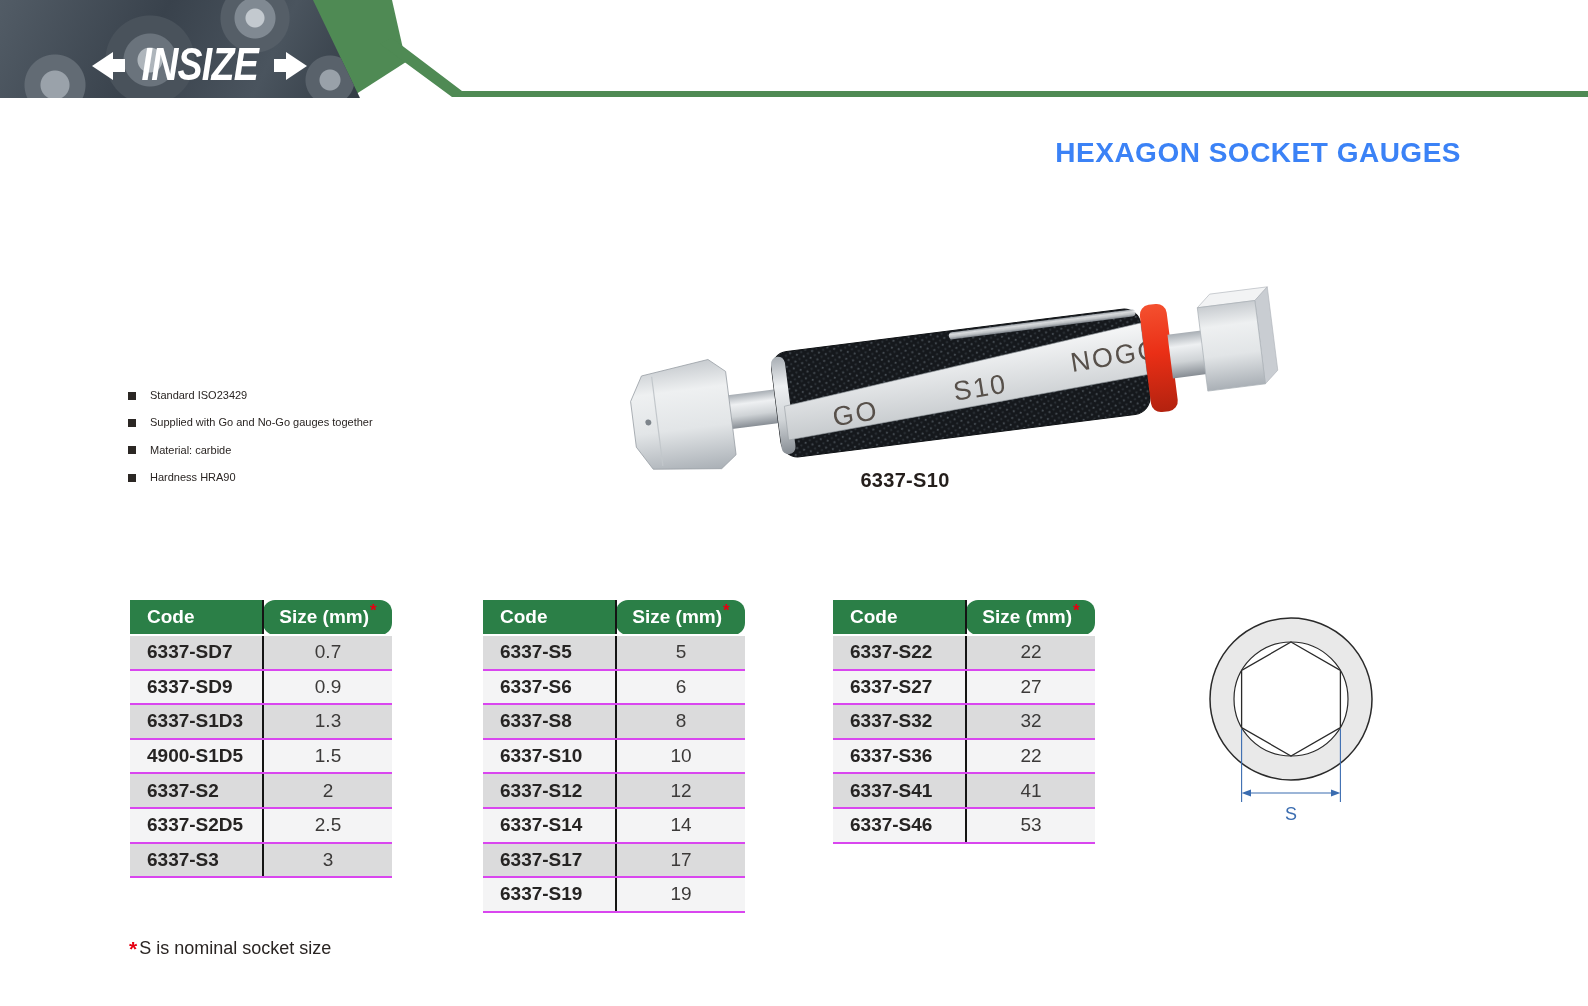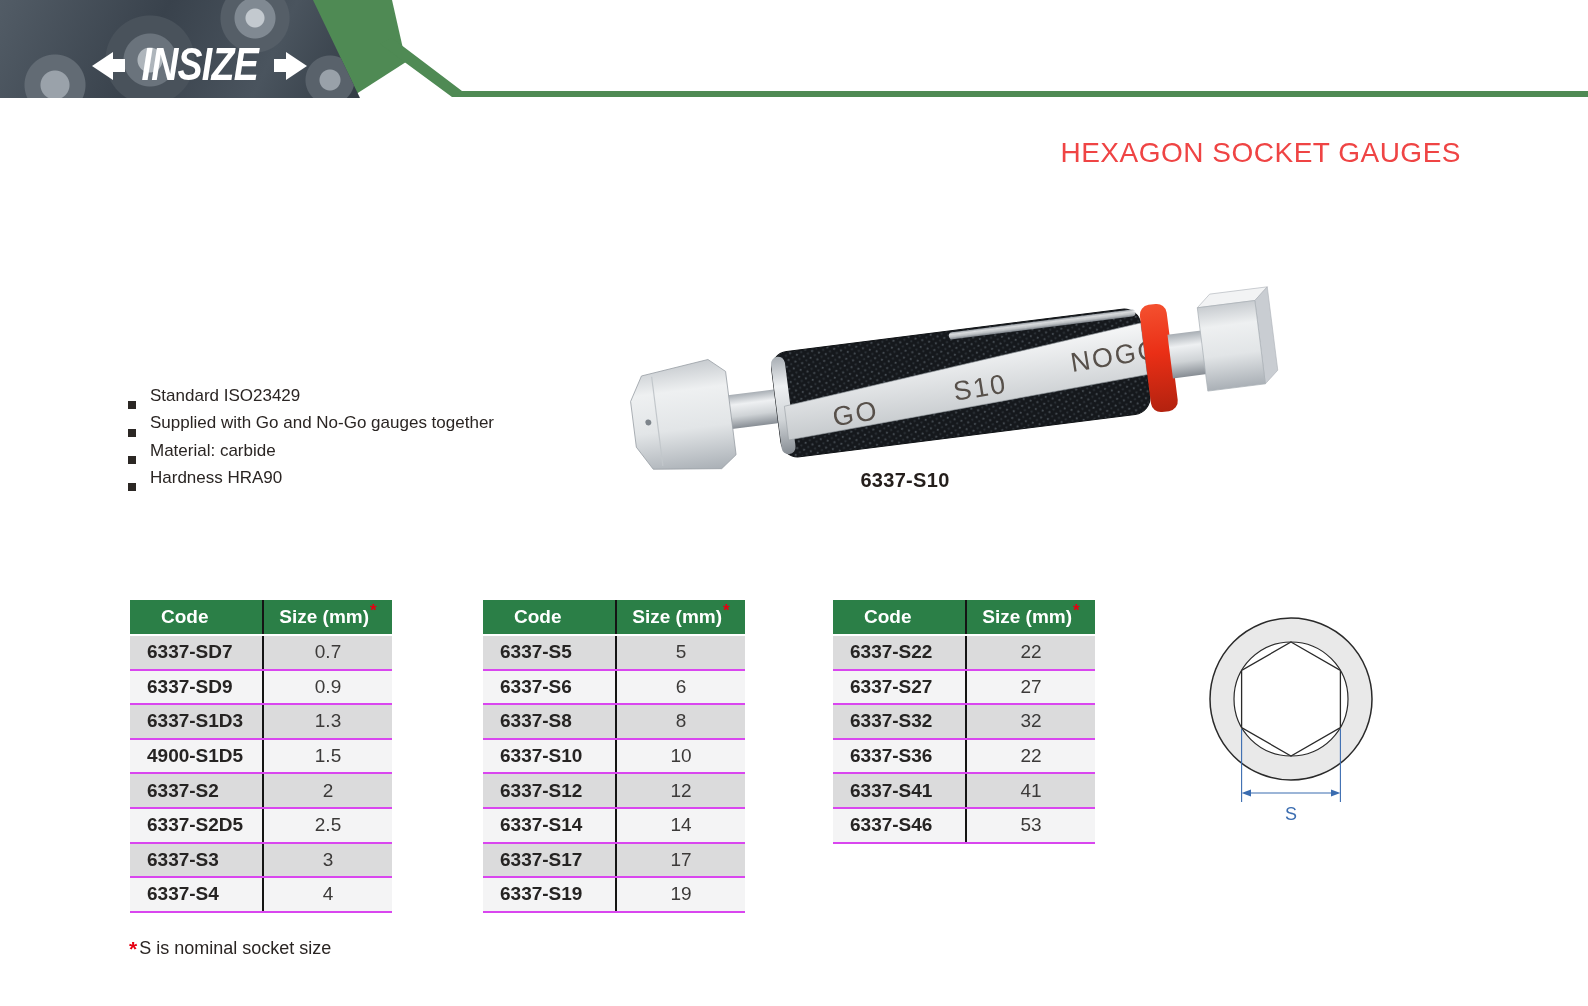--- a/index.html
+++ b/index.html
@@ -18,38 +18,38 @@
              linear-gradient(115deg, #525c66 0%, #39424c 40%, #4a545e 70%, #2e3740 100%);
   }
   .logo { position:absolute; left:92px; top:40px; display:flex; align-items:center; }
   .logo .tri-l { width:0; height:0; border-top:14px solid transparent; border-bottom:14px solid transparent; border-right:21px solid #fff; }
   .logo .bar { width:12px; height:13px; background:#fff; }
   .logo .tri-r { width:0; height:0; border-top:14px solid transparent; border-bottom:14px solid transparent; border-left:21px solid #fff; }
   .logo-text { color:#fff; font-size:47px; font-weight:bold; font-style:italic; line-height:1;
                display:inline-block; transform:scaleX(.80); transform-origin:center; letter-spacing:-1px; margin:0 2px 4px 2px; }
 
   
-  .page-title { position:absolute; top:137px; right:127px; font-size:28px; font-weight:normal; color:#ef4444; letter-spacing:.5px; }
+  .page-title { position:absolute; top:137px; right:127px; font-size:28px; font-weight:bold; color:#3b82f6; letter-spacing:.5px; }
 
   
   .features { position:absolute; left:128px; top:382px; list-style:none; }
-  .features li { font-size:17px; color:#2a2523; line-height:27.3px; display:flex; align-items:flex-end; }
+  .features li { font-size:11px; color:#2a2523; line-height:27.3px; display:flex; align-items:center; }
   .features .sq { width:8px; height:8px; background:#2b2724; display:inline-block; margin-right:14px; flex:0 0 auto; }
 
   
   .gauge-svg { position:absolute; left:625px; top:285px; overflow:visible; }
   .gauge-caption { position:absolute; left:805px; top:469px; width:200px; text-align:center;
                    font-size:20px; font-weight:bold; color:#241e1b; letter-spacing:.3px; }
   .gauge-mark { font-family:"Liberation Sans", sans-serif; fill:#57504a; letter-spacing:2px; }
 
   
   .spec-table { position:absolute; top:600px; width:262px; border-collapse:collapse; table-layout:fixed; }
   .spec-table th { background:#2B7F47; color:#fff; font-size:19px; font-weight:bold; height:35px; border-bottom:2px solid #fff; }
-  .spec-table th.code-h { text-align:left; padding-left:31px; width:133px; }
-  .spec-table th.size-h { text-align:center; border-left:2px solid #141414; }
+  .spec-table th.code-h { text-align:left; padding-left:17px; width:133px; }
+  .spec-table th.size-h { text-align:center; border-left:2px solid #141414;border-radius:12px; }
   .spec-table td { font-size:19px; height:34.6px; border-bottom:2px solid #d946ef; }
   .spec-table td.code { font-weight:bold; padding-left:17px; color:#262423; }
   .spec-table td.size { text-align:center; border-left:2px solid #141414; color:#3c3a39;margin-top:31px; }
   .spec-table tbody tr:nth-child(odd) td { background:#DBDBDC; }
   .spec-table tbody tr:nth-child(even) td { background:#F4F4F5; }
   .hdr-ast { color:#E60012; font-size:17px; font-weight:bold; position:relative; top:-7px; margin-left:1px; }
   #table1 { left:130px; } #table2 { left:483px; } #table3 { left:833px; }
 
   
   .diagram-svg { position:absolute; left:1185px; top:593px; overflow:visible; }
@@ -184,24 +184,20 @@
         <td class="size">2</td>
       </tr>
     <tr>
         <td class="code">6337-S2D5</td>
         <td class="size">2.5</td>
       </tr>
     <tr>
         <td class="code">6337-S3</td>
         <td class="size">3</td>
       </tr>
-    <tr>
-        <td class="code">6337-S4</td>
-        <td class="size">4</td>
-      </tr>
   </tbody>
 </table>
 
 <table class="spec-table" id="table2">
   <thead>
       <tr>
     <th class="code-h"><span>Code</span></th>
     <th class="size-h"><span>Size (mm)</span><span class="hdr-ast">*</span></th>
   </tr>
     </thead>

